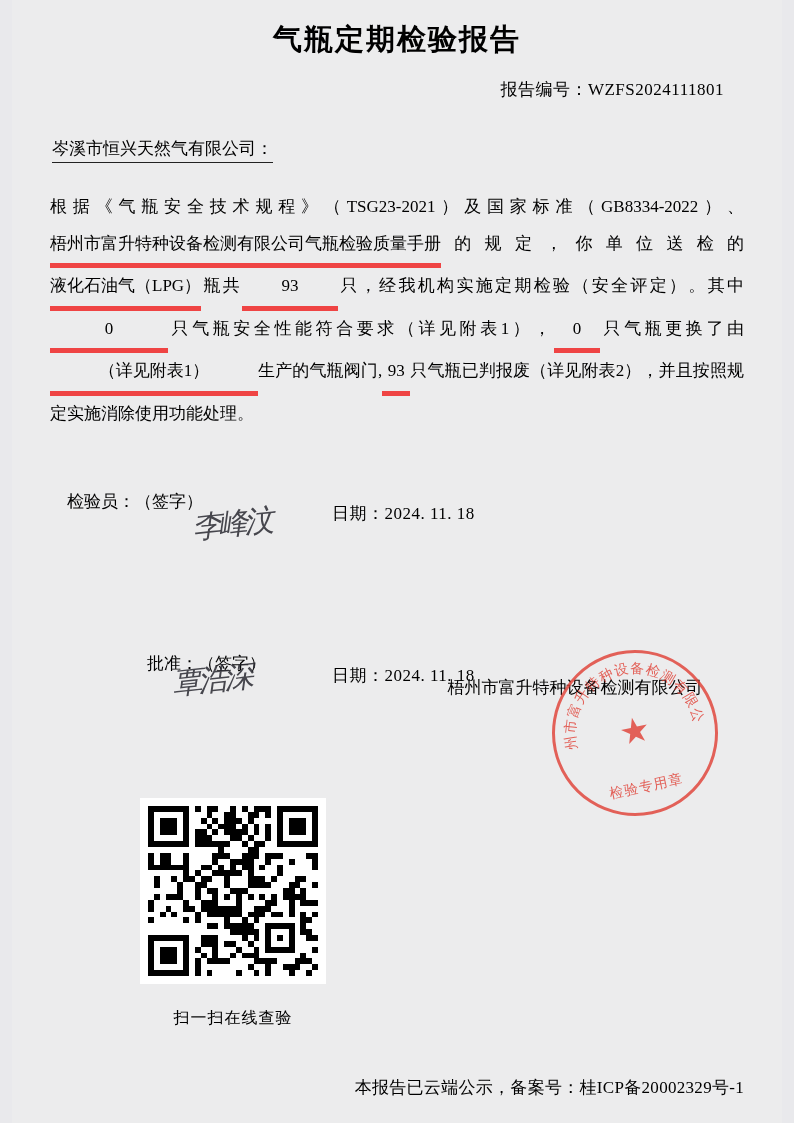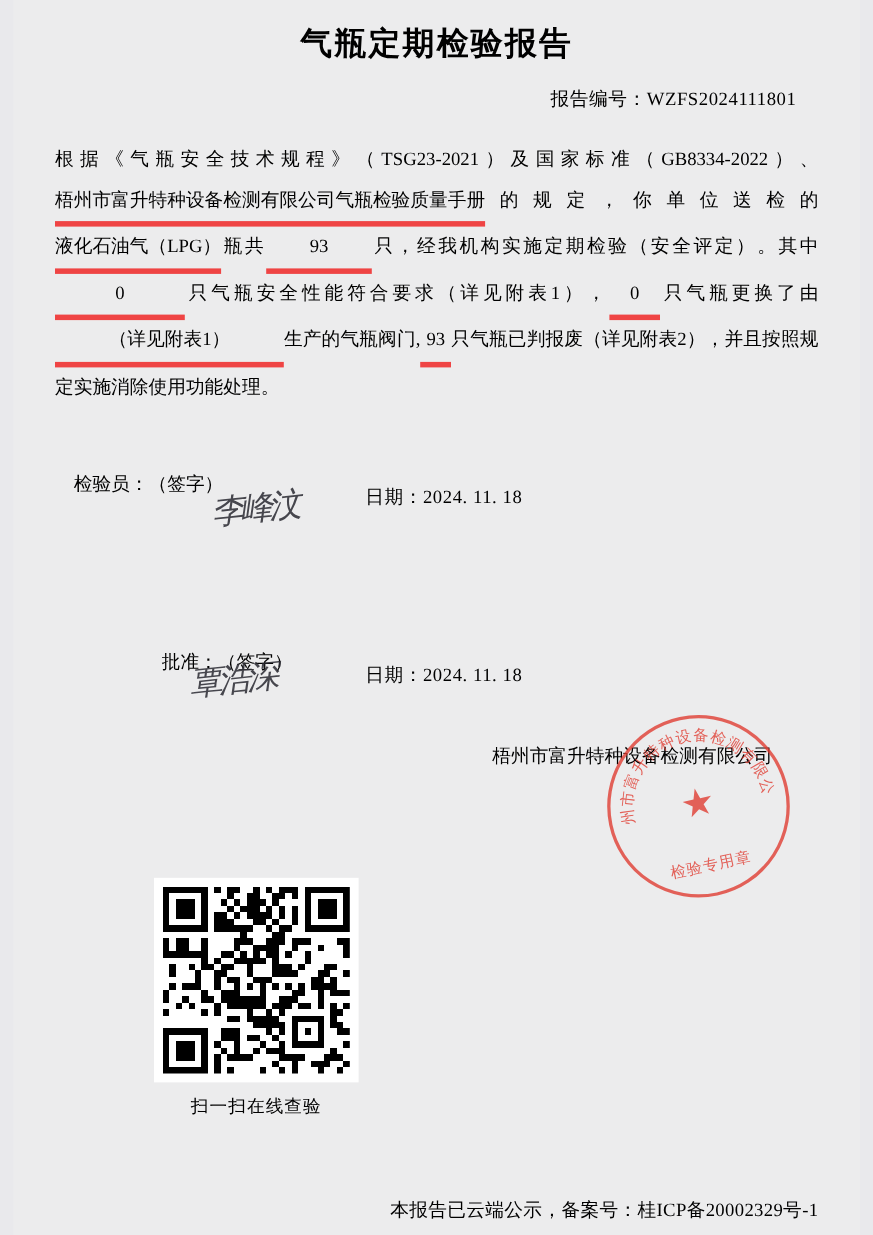--- a/index.html
+++ b/index.html
@@ -151,43 +151,46 @@
   }
   .qr {
     width: 186px;
     height: 186px;
     background: #fff;
     padding: 8px;
     box-sizing: border-box;
   }
   .qr svg { display: block; }
   .qr-caption {
-    margin-top: 12px;
+    margin-top: 24px;
     font-size: 16px;
     letter-spacing: 1px;
   }
   .footer {
     position: absolute;
-    bottom: 12px;
+    bottom: 24px;
     right: 38px;
     font-size: 17px;
     letter-spacing: 0.3px;
   }
 </style>
 </head>
 <body>
 
 <div class="page">
 
   <div class="title">气瓶定期检验报告</div>
 
   <div class="report-no">
     <span>报告编号：</span><span>WZFS2024111801</span>
   </div>
 
+  <div class="addressee">
+    <span class="u">岑溪市恒兴天然气有限公司：</span>
+  </div>
 
   <div class="body-text">
     <span>根据《气瓶安全技术规程》（TSG23-2021）及国家标准（GB8334-2022）、</span><span class="u w-manual">梧州市富升特种设备检测有限公司气瓶检验质量手册</span><span>的规定，你单位送检的</span><span class="u w-gas">液化石油气（LPG）</span><span>瓶共</span><span class="u w-count">93</span><span>只，经我机构实施定期检验（安全评定）。其中</span><span class="u w-qual">0</span><span>只气瓶安全性能符合要求（详见附表1），</span><span class="u w-zero">0</span><span>只气瓶更换了由</span><span class="u w-valve">（详见附表1）</span><span>生产的气瓶阀门,</span><span class="u w-93">93</span><span>只气瓶已判报废（详见附表2），并且按照规定实施消除使用功能处理。</span>
   </div>
 
   <div class="sign-block">
     <span class="sign-label">检验员：（签字）</span>
     <span class="signature sig1">李峰汶</span>
     <span class="date-label"><span>日期：</span><span>2024. 11. 18</span></span>
   </div>

